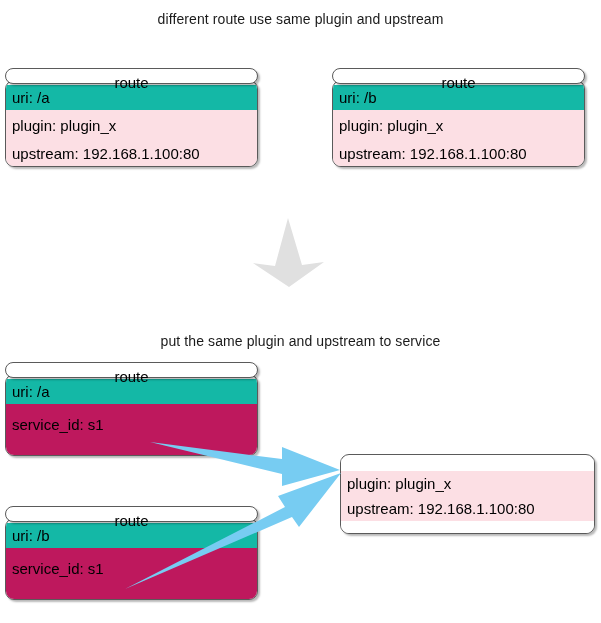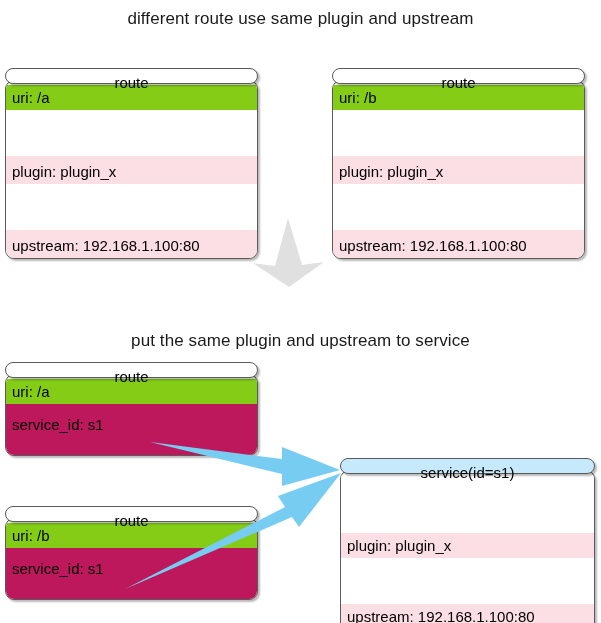--- a/index.html
+++ b/index.html
@@ -13,21 +13,21 @@
     position: relative;
     font-family: "Liberation Sans", sans-serif;
     color: #000000;
     overflow: hidden;
   }
 
   .caption {
     position: absolute;
     width: 100%;
     text-align: center;
-    font-size: 17px;
+    font-size: 14px;
     line-height: 18px;
     color: #1a1a1a;
     letter-spacing: 0.1px;
   }
   #caption-top  { top: 10px; }
   #caption-mid  { top: 332px; }
 
   
   .node {
     position: absolute;
@@ -57,23 +57,23 @@
     box-shadow: 2px 2px 2px rgba(0,0,0,0.28);
     position: relative;
     z-index: 1;
     padding-top: 4px;
   }
   .row {
     font-size: 15px;
     line-height: 21px;
     padding: 2px 0 2px 6px;
     white-space: nowrap;
-    background: #84cc16;
+    background: #14b8a6;
   }
-  .row.pink { background: #fcdfe4; margin-top: 46px; }
+  .row.pink { background: #fcdfe4; }
   .row.blue { background: #be185d; }
 
   
   #route-a-top { left: 5px;   top: 68px;  width: 253px; }
   #route-b-top { left: 332px; top: 68px;  width: 253px; }
 
   #route-a-top .node-body .row.pink,
   #route-b-top .node-body .row.pink { padding-top: 5px; }
 
   #route-a-bottom { left: 5px;   top: 362px; width: 253px; }
@@ -136,21 +136,20 @@
 
 <div class="node" id="route-b-bottom">
   <div class="node-header">route</div>
   <div class="node-body">
     <div class="row">uri: /b</div>
     <div class="row blue tall">service_id: s1</div>
   </div>
 </div>
 
 <div class="node" id="service-node">
-  <div class="node-header blue">service(id=s1)</div>
   <div class="node-body">
     <div class="pad"></div>
     <div class="row pink">plugin: plugin_x</div>
     <div class="row pink">upstream: 192.168.1.100:80</div>
     <div class="pad"></div>
   </div>
 </div>
 
 <svg class="arrow-layer over" width="601" height="623" viewBox="0 0 601 623">
 

